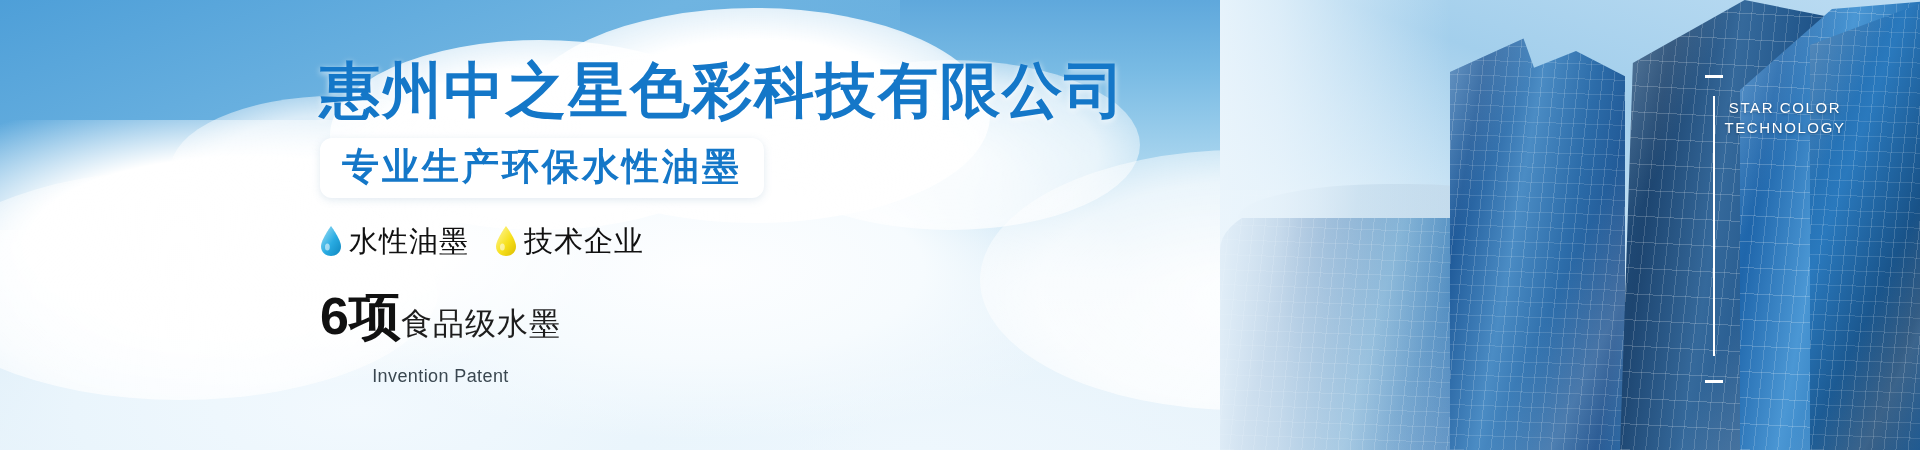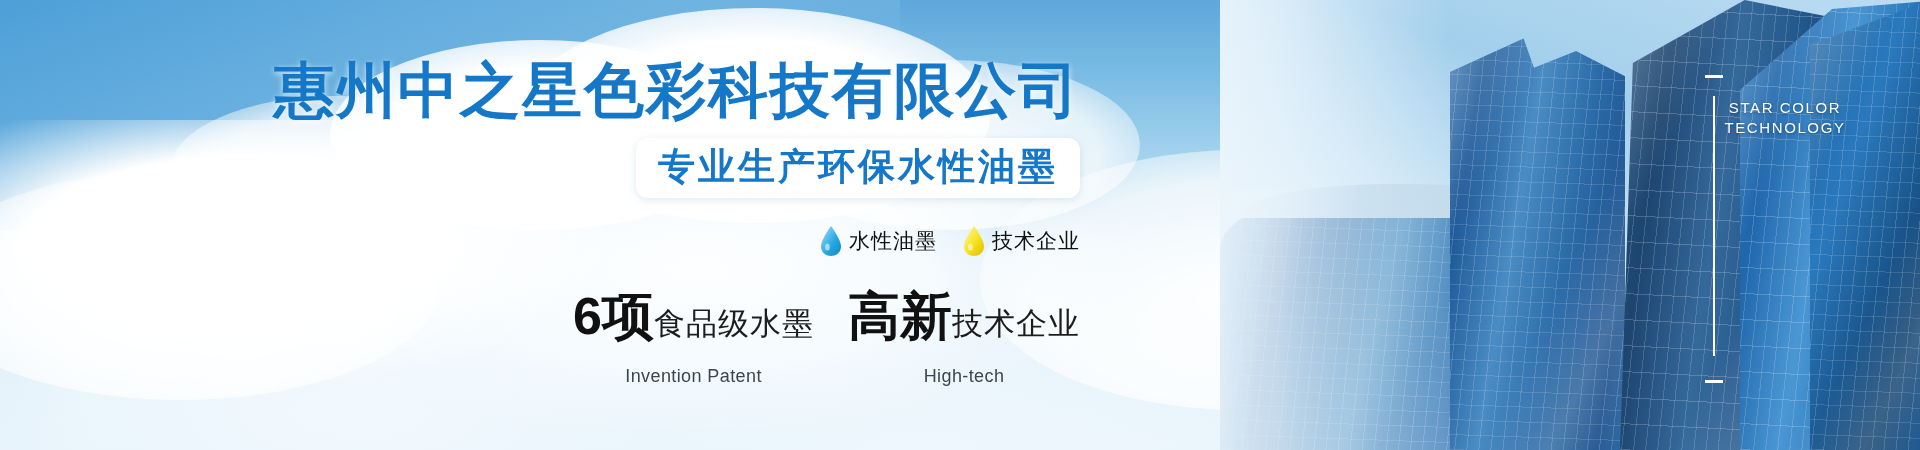--- a/index.html
+++ b/index.html
@@ -147,21 +147,21 @@
   .wm-star { position: absolute; left: 38px; top: 0; width: 190px; height: 100px; opacity: 0.55; }
   .wm-text {
     position: absolute; left: 0; top: 76px; width: 270px; text-align: center;
     font-family: "Liberation Serif", "DejaVu Serif", serif;
     font-size: 38px; color: rgba(255,255,255,0.62); letter-spacing: 2px;
   }
 
   
   .content {
     position: absolute; left: 320px; top: 0; width: 760px; height: 356px;
-    z-index: 20; display: flex; flex-direction: column; align-items: flex-end;
+    z-index: 20; display: flex; flex-direction: column; align-items: flex-start;
   }
 
   .title {
     margin-top: 58px;
     font-size: 60px; line-height: 66px; font-weight: 700;
     color: #1477c8; letter-spacing: 2px; white-space: nowrap;
     text-shadow: 0 2px 6px rgba(255,255,255,0.75);
   }
 
   .subtitle-pill {
@@ -175,21 +175,21 @@
     font-size: 37px; line-height: 44px; font-weight: 700;
     color: #1477c8; letter-spacing: 3px; white-space: nowrap;
   }
 
   .features {
     margin-top: 26px;
     display: flex; align-items: center; gap: 26px;
   }
   .feature { display: flex; align-items: center; gap: 7px; }
   .feature .label {
-    font-size: 21px; line-height: 34px; color: #111111; letter-spacing: 1px; white-space: nowrap;
+    font-size: 29px; line-height: 34px; color: #111111; letter-spacing: 1px; white-space: nowrap;
   }
   .drop { width: 22px; height: 30px; display: block; }
 
   .badges {
     margin-top: 34px;
     display: flex; align-items: flex-start; gap: 34px;
   }
   .badge { text-align: center; }
   .badge .cn { white-space: nowrap; }
   .badge .cn .big {
@@ -320,23 +320,17 @@
 
     <div class="badges">
 
       <div class="badge">
         <div class="cn">
           <span class="big">6项</span><span class="small">食品级水墨</span>
         </div>
         <div class="en">Invention Patent</div>
       </div>
 
-      <div class="badge">
-        <div class="cn">
-          <span class="big">高新</span><span class="small">技术企业</span>
-        </div>
-        <div class="en">High-tech</div>
-      </div>
 
     </div>
 
   </div>
 </div>
 
 </body></html>

